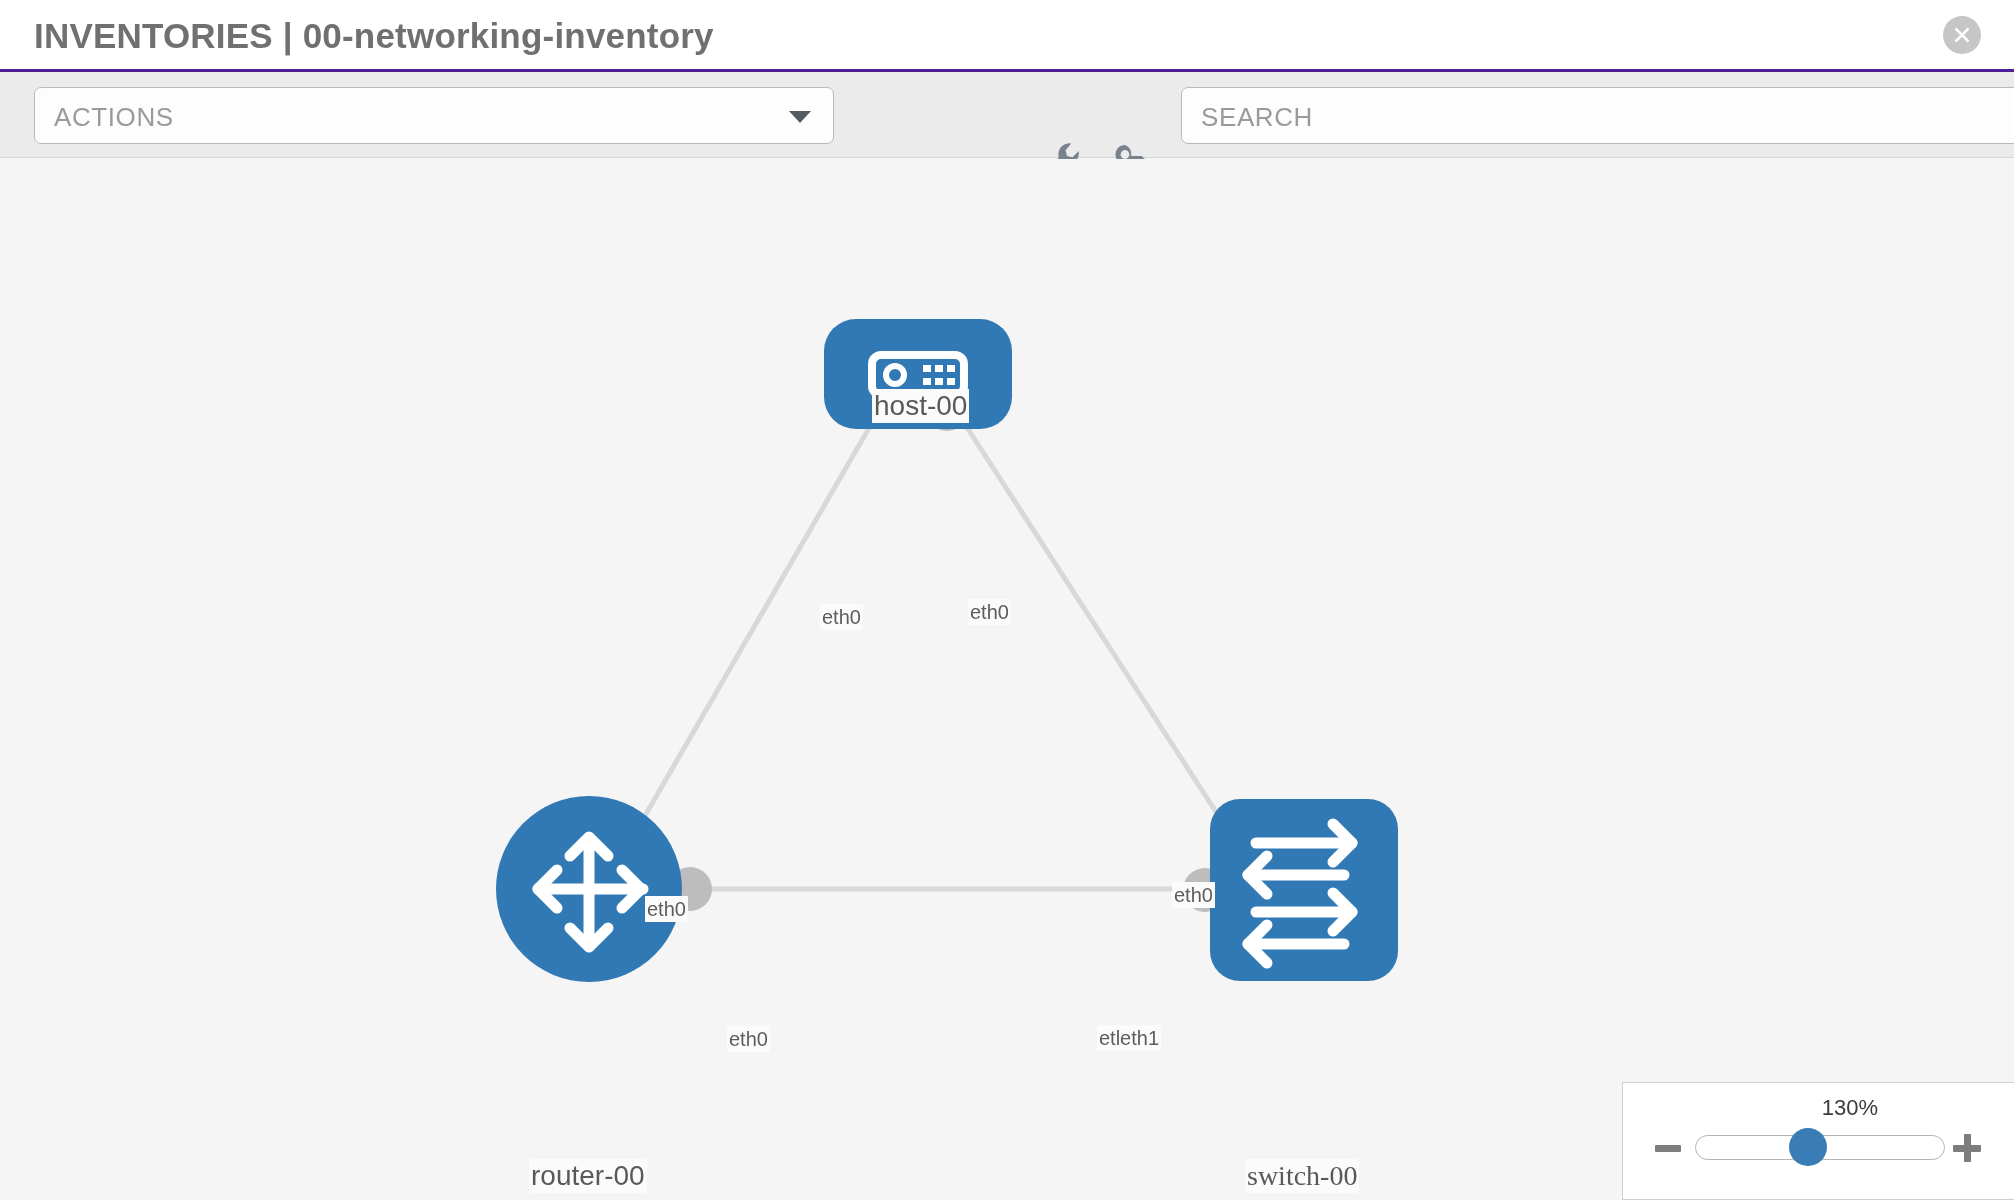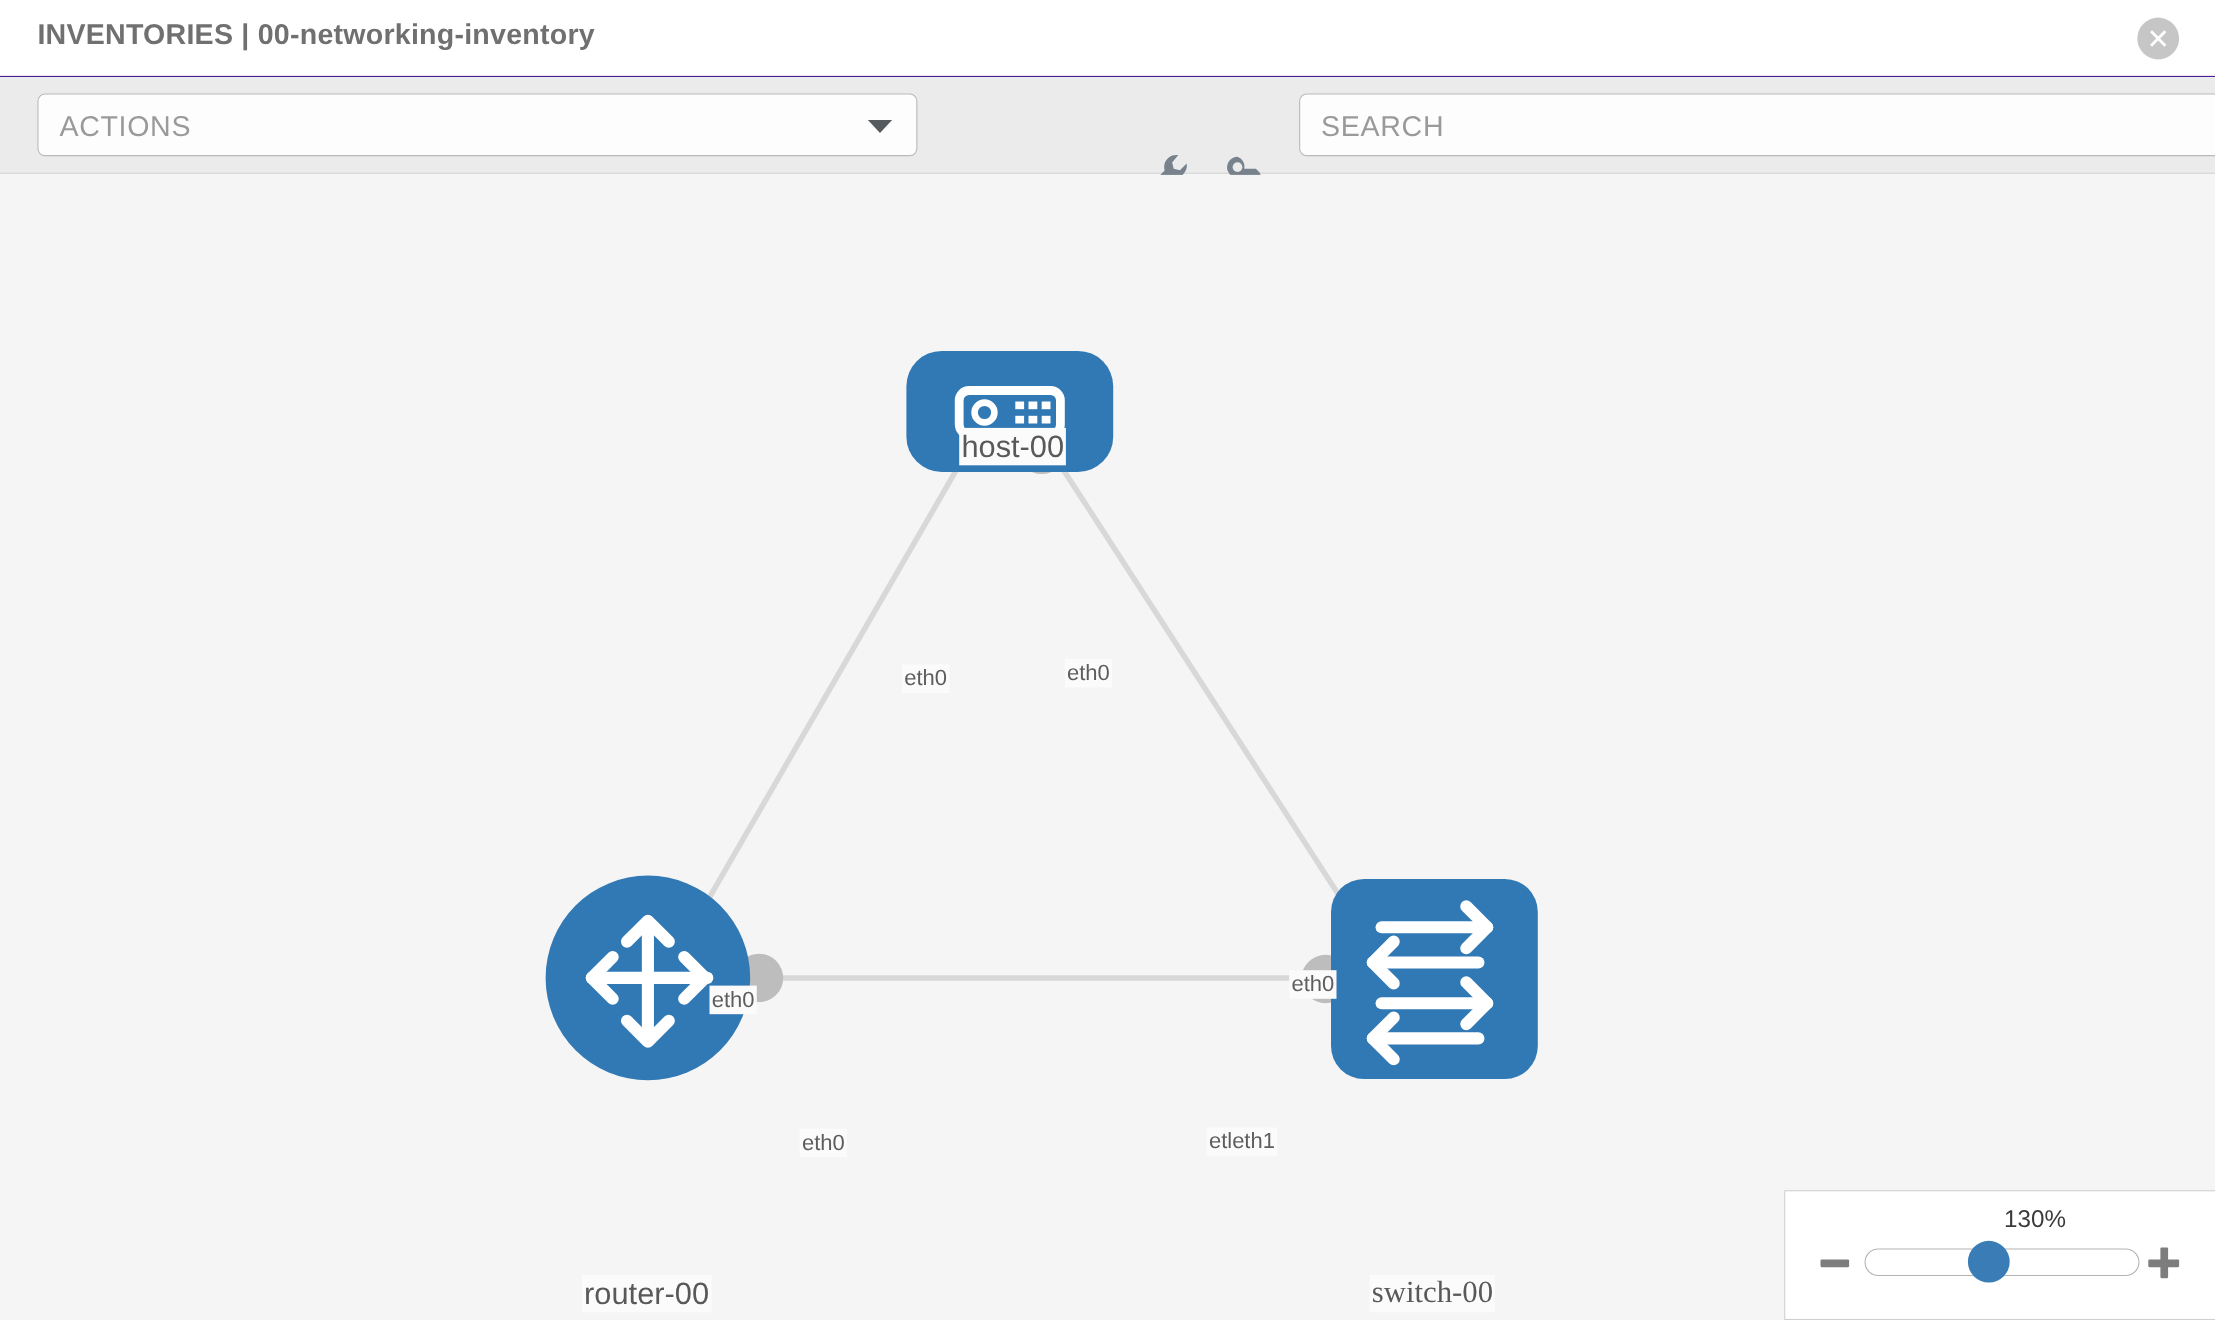--- a/index.html
+++ b/index.html
@@ -12,35 +12,35 @@
 
   #app { position: relative; width: 2014px; height: 1200px; background:#f5f5f5; }
 
   
   .header {
     position: absolute; left:0; top:0; width:2014px; height:69px;
     background:#ffffff; box-sizing:border-box;
   }
   .header-title {
     position:absolute; left:34px; top:16px;
-    font-size:26px; font-weight:bold; color:#707070;
+    font-size:35px; font-weight:bold; color:#707070;
     letter-spacing:0.2px; white-space:nowrap;
   }
   .close-btn {
     position:absolute; left:1943px; top:16px;
     width:38px; height:38px; border-radius:50%;
     background:#c6c6c6;
   }
   .close-btn svg { position:absolute; left:9px; top:9px; }
 
   
   .toolbar {
     position:absolute; left:0; top:69px; width:2014px; height:89px;
     background:#ebebeb;
-    border-top:1px solid #4c1d95;
+    border-top:3px solid #4c1d95;
     border-bottom:1px solid #d4d4d4;
     box-sizing:border-box;
   }
   .field {
     position:absolute; top:15px; height:57px;
     background:#fdfdfd;
     border:1px solid #b9b9b9;
     border-radius:7px;
     box-sizing:border-box;
   }

